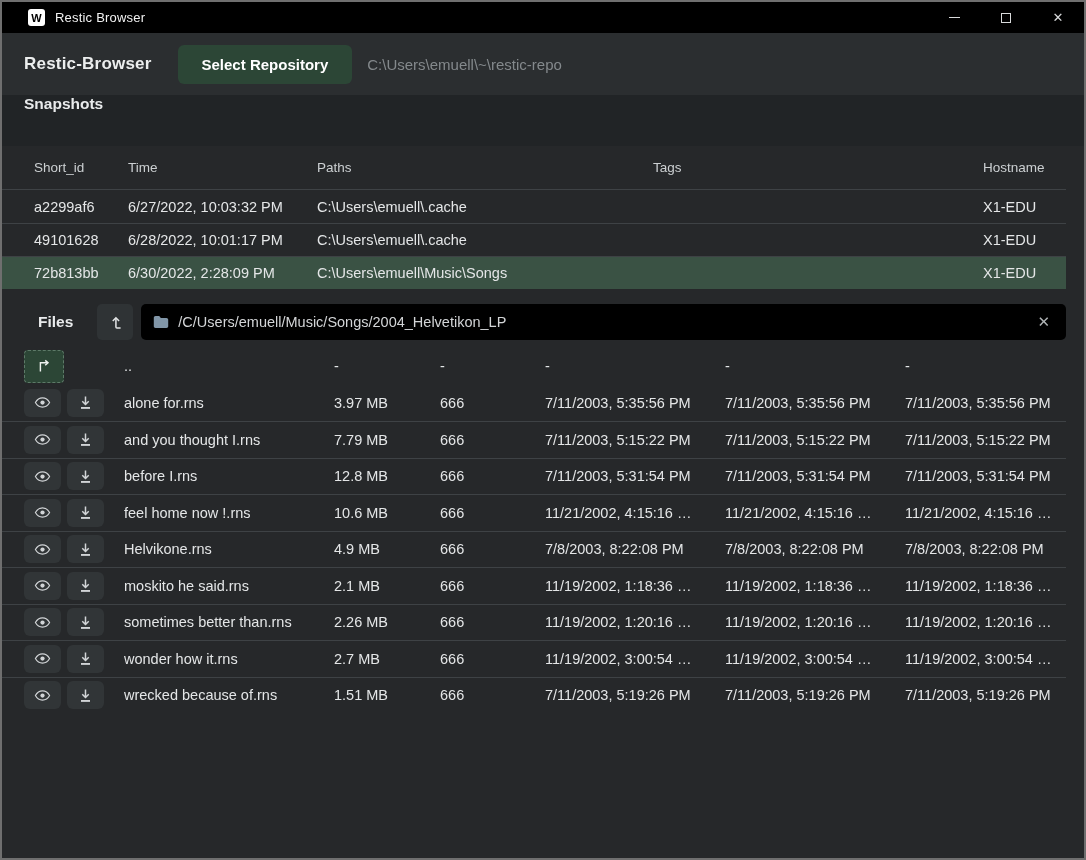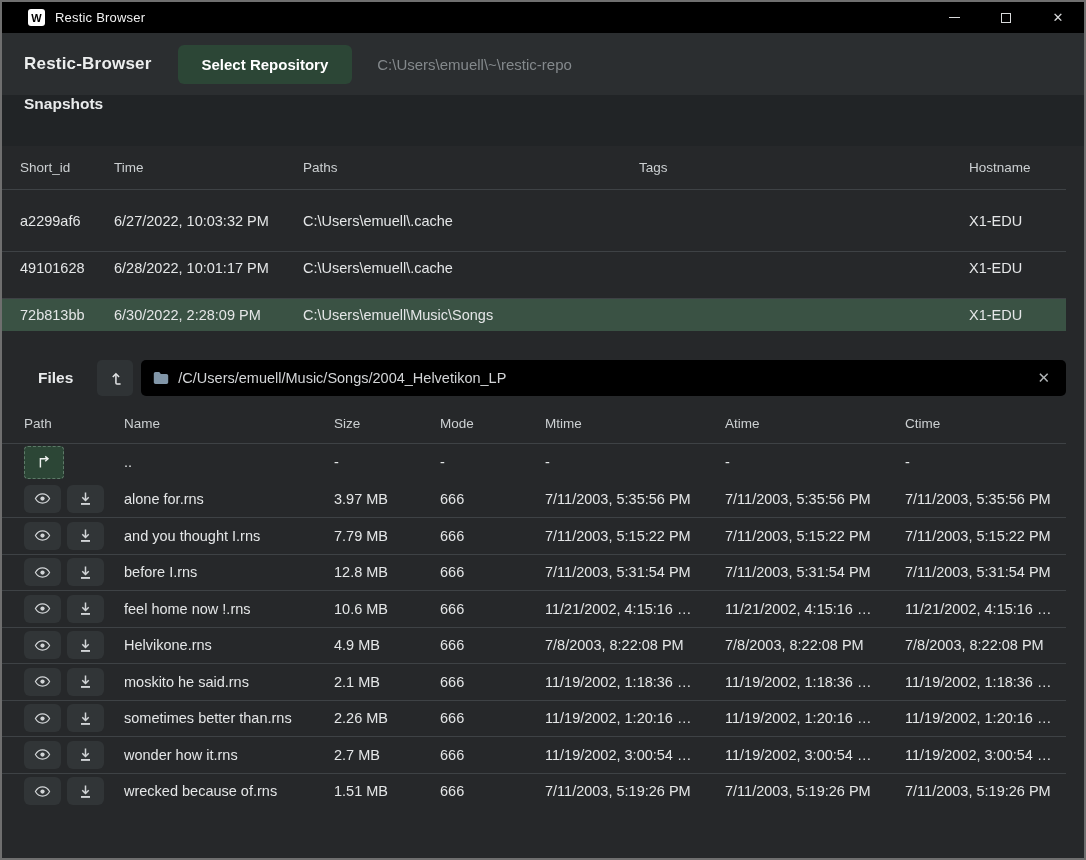--- a/index.html
+++ b/index.html
@@ -40,31 +40,31 @@
   .header {
     height:62px; background:#2b2e30; flex:0 0 auto;
     display:flex; align-items:center; padding:0 22px;
   }
   .app-title { font-size:17px; font-weight:bold; color:#eceeee; letter-spacing:.2px; }
   .btn-green {
     margin-left:26px; background:#2c4636; color:#fff;
     font-family:inherit; font-size:15px; font-weight:bold;
     border:none; border-radius:6px; padding:11px 24px; cursor:pointer;
   }
-  .repo-path { margin-left:25px; color:#84898c; font-size:15px; }
+  .repo-path { margin-left:15px; color:#84898c; font-size:15px; }
 
   
   .band { height:51px; background:#212426; display:flex; align-items:flex-start; padding:0 22px; flex:0 0 auto; }
   .section-title { font-size:15.5px; font-weight:bold; color:#e9ebec; }
 
   .grid-snap {
     display:grid;
     grid-template-columns:94px 189px 336px 330px 1fr;
     align-items:center;
-    margin:0 18px 14px 0; padding-left:18px;
+    margin:0 18px 0 0; padding-left:32px;
   }
   .snap-head { height:44px; font-size:13.5px; color:#ccd0d2; border-bottom:1px solid #3e4245; flex:0 0 auto; }
   .snap-row { height:33px; font-size:14.5px; color:#e4e6e7; flex:0 0 auto; }
   .snap-row + .snap-row { border-top:1px solid #3e4245; }
   .snap-row.selected { background:#3a5244; }
   .cell { white-space:nowrap; overflow:hidden; text-overflow:ellipsis; padding-right:10px; }
 
   .gap7 { height:7px; flex:0 0 auto; }
 
   
@@ -185,29 +185,20 @@
       <span class="folder-svg" style="display:inline-flex">
         <svg width="16" height="14" viewBox="0 0 20 17" fill="#8196a8">
           <path d="M1 3.2C1 2 2 1 3.2 1h4.6l2 2.4h7C18 3.4 19 4.4 19 5.6v8.2c0 1.2-1 2.2-2.2 2.2H3.2C2 16 1 15 1 13.8V3.2z"></path>
         </svg>
       </span>
       <span class="crumb-path">/C/Users/emuell/Music/Songs/2004_Helvetikon_LP</span>
       <button class="crumb-x"><span>✕</span></button>
     </div>
   </div>
 
-  <div class="grid-files files-head">
-    <span class="cell">Path</span>
-    <span class="cell">Name</span>
-    <span class="cell">Size</span>
-    <span class="cell">Mode</span>
-    <span class="cell">Mtime</span>
-    <span class="cell">Atime</span>
-    <span class="cell">Ctime</span>
-  </div>
 
   <div class="grid-files file-row">
     <div class="cell-icons">
       <button class="parent-btn">
         <span style="display:inline-flex">
           <svg width="16" height="16" viewBox="0 0 20 20" fill="none" stroke="currentColor" stroke-width="1.8">
             <path d="M5.5 17V6h9"></path>
             <path d="M11.5 3 15 6 11.5 9"></path>
           </svg>
         </span>

